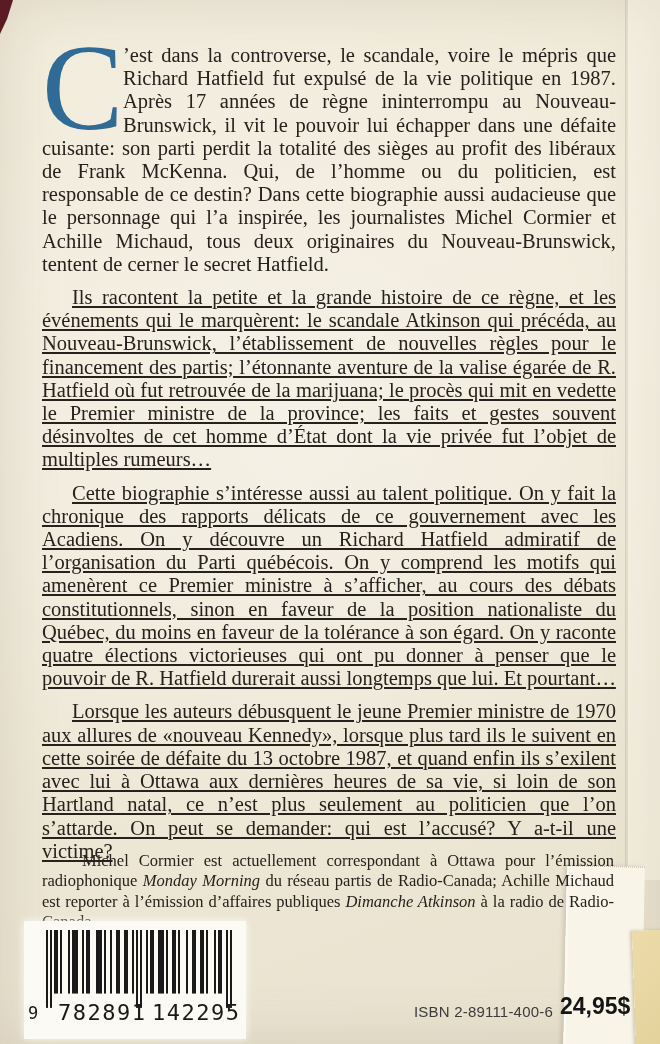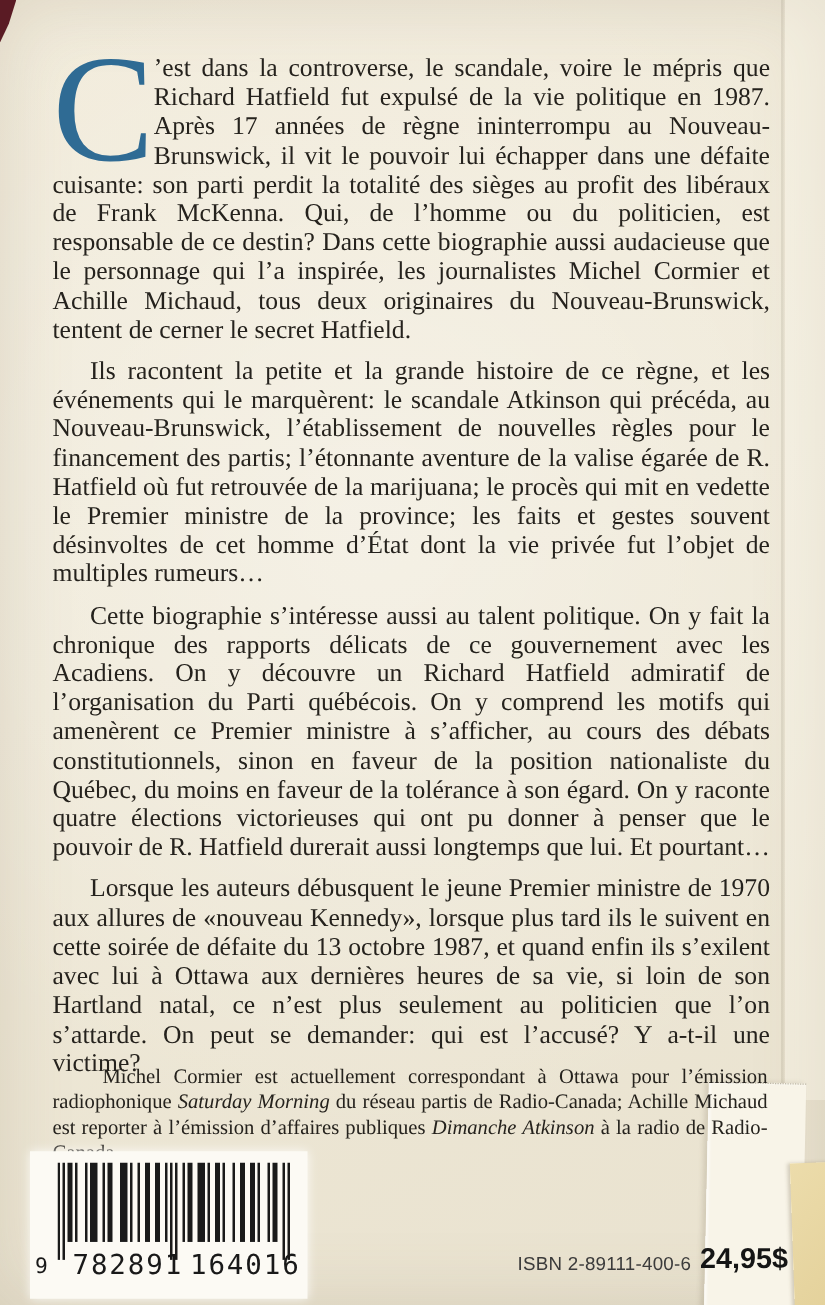--- a/index.html
+++ b/index.html
@@ -33,21 +33,21 @@
   .right-light{
     position:absolute;left:628px;top:0;width:32px;height:880px;
     background:rgba(255,252,242,0.35);z-index:1;
   }
   .synopsis{
     position:absolute;left:42px;top:44px;width:574px;
     font-size:20.5px;line-height:23.2px;text-align:justify;
     z-index:4;
   }
   .synopsis p{margin:0 0 10px 0;}
-  .synopsis p.indent{text-indent:30px;}
+  .synopsis p.indent{text-indent:30px;text-decoration:underline;}
   .dropcap{
     float:left;width:72px;height:82px;overflow:visible;
     font-size:122px;line-height:82px;color:#2f6b94;
     margin:3px 9px 0 0;
   }
   .author-note{
     position:absolute;left:42px;top:851px;width:572px;
     font-size:16.5px;line-height:20.4px;text-align:justify;
     text-indent:0;z-index:4;
   }
@@ -108,21 +108,21 @@
 
   <div class="synopsis">
     <p><span class="dropcap">C</span><span>’est dans la controverse, le scandale, voire le mépris que Richard Hatfield fut expulsé de la vie politique en 1987. Après 17 années de règne ininterrompu au Nouveau-Brunswick, il vit le pouvoir lui échapper dans une défaite cuisante: son parti perdit la totalité des sièges au profit des libéraux de Frank McKenna. Qui, de l’homme ou du politicien, est responsable de ce destin? Dans cette biographie aussi audacieuse que le personnage qui l’a inspirée, les journalistes Michel Cormier et Achille Michaud, tous deux originaires du Nouveau-Brunswick, tentent de cerner le secret Hatfield.</span></p>
     <p class="indent">Ils racontent la petite et la grande histoire de ce règne, et les événements qui le marquèrent: le scandale Atkinson qui précéda, au Nouveau-Brunswick, l’établissement de nouvelles règles pour le financement des partis; l’étonnante aventure de la valise égarée de R. Hatfield où fut retrouvée de la marijuana; le procès qui mit en vedette le Premier ministre de la province; les faits et gestes souvent désinvoltes de cet homme d’État dont la vie privée fut l’objet de multiples rumeurs…</p>
     <p class="indent">Cette biographie s’intéresse aussi au talent politique. On y fait la chronique des rapports délicats de ce gouvernement avec les Acadiens. On y découvre un Richard Hatfield admiratif de l’organisation du Parti québécois. On y comprend les motifs qui amenèrent ce Premier ministre à s’afficher, au cours des débats constitutionnels, sinon en faveur de la position nationaliste du Québec, du moins en faveur de la tolérance à son égard. On y raconte quatre élections victorieuses qui ont pu donner à penser que le pouvoir de R. Hatfield durerait aussi longtemps que lui. Et pourtant…</p>
     <p class="indent">Lorsque les auteurs débusquent le jeune Premier ministre de 1970 aux allures de «nouveau Kennedy», lorsque plus tard ils le suivent en cette soirée de défaite du 13 octobre 1987, et quand enfin ils s’exilent avec lui à Ottawa aux dernières heures de sa vie, si loin de son Hartland natal, ce n’est plus seulement au politicien que l’on s’attarde. On peut se demander: qui est l’accusé? Y a-t-il une victime?</p>
   </div>
 
   <div class="sticker-white"></div>
 
-  <div class="author-note"><span class="ind"></span><span>Michel Cormier est actuellement correspondant à Ottawa pour l’émission radiophonique </span><span class="italic">Saturday Morning</span><span> du réseau partis de Radio-Canada; Achille Michaud est reporter à l’émission d’affaires publiques </span><span class="italic">Dimanche Atkinson</span><span> à la radio de Radio-Canada.</span></div>
+  <div class="author-note"><span class="ind"></span><span>Michel Cormier est actuellement correspondant à Ottawa pour l’émission radiophonique </span><span class="italic">Monday Morning</span><span> du réseau partis de Radio-Canada; Achille Michaud est reporter à l’émission d’affaires publiques </span><span class="italic">Dimanche Atkinson</span><span> à la radio de Radio-Canada.</span></div>
 
   <div class="barcode-panel">
     <svg class="barcode-bars" viewBox="0 0 95 40" preserveAspectRatio="none">
       <g fill="#1a1a1a">
         <rect x="0" y="0" width="1" height="38"></rect>
         <rect x="2" y="0" width="1" height="38"></rect>
         <rect x="4" y="0" width="2" height="31"></rect>
         <rect x="7" y="0" width="1" height="31"></rect>
         <rect x="11" y="0" width="1" height="31"></rect>
         <rect x="13" y="0" width="3" height="31"></rect>
@@ -147,21 +147,21 @@
         <rect x="77" y="0" width="2" height="31"></rect>
         <rect x="80" y="0" width="1" height="31"></rect>
         <rect x="84" y="0" width="1" height="31"></rect>
         <rect x="86" y="0" width="2" height="31"></rect>
         <rect x="90" y="0" width="1" height="38"></rect>
         <rect x="92" y="0" width="1" height="38"></rect>
       </g>
     </svg>
     <span class="bc-digit-lead">9</span>
     <span class="bc-digits bc-left">782891</span>
-    <span class="bc-digits bc-right">164016</span>
+    <span class="bc-digits bc-right">142295</span>
   </div>
 
   <span class="isbn">ISBN 2-89111-400-6</span>
   <span class="price">24,95$</span>
 
   <div class="sticker-tan"></div>
 
 </div>
 
 </body></html>

